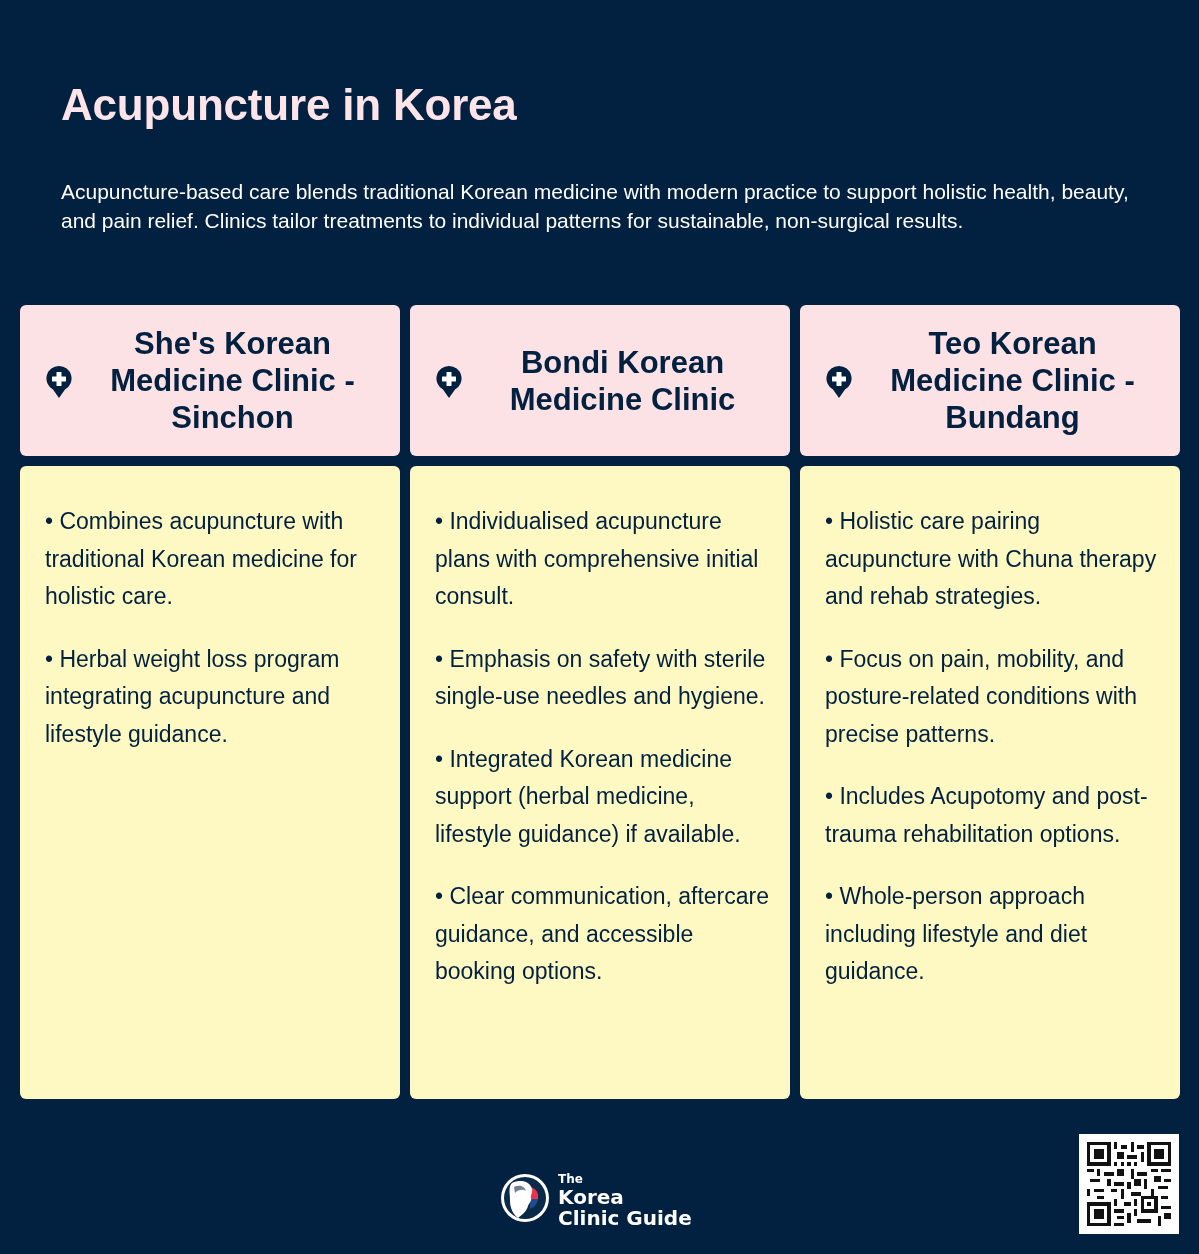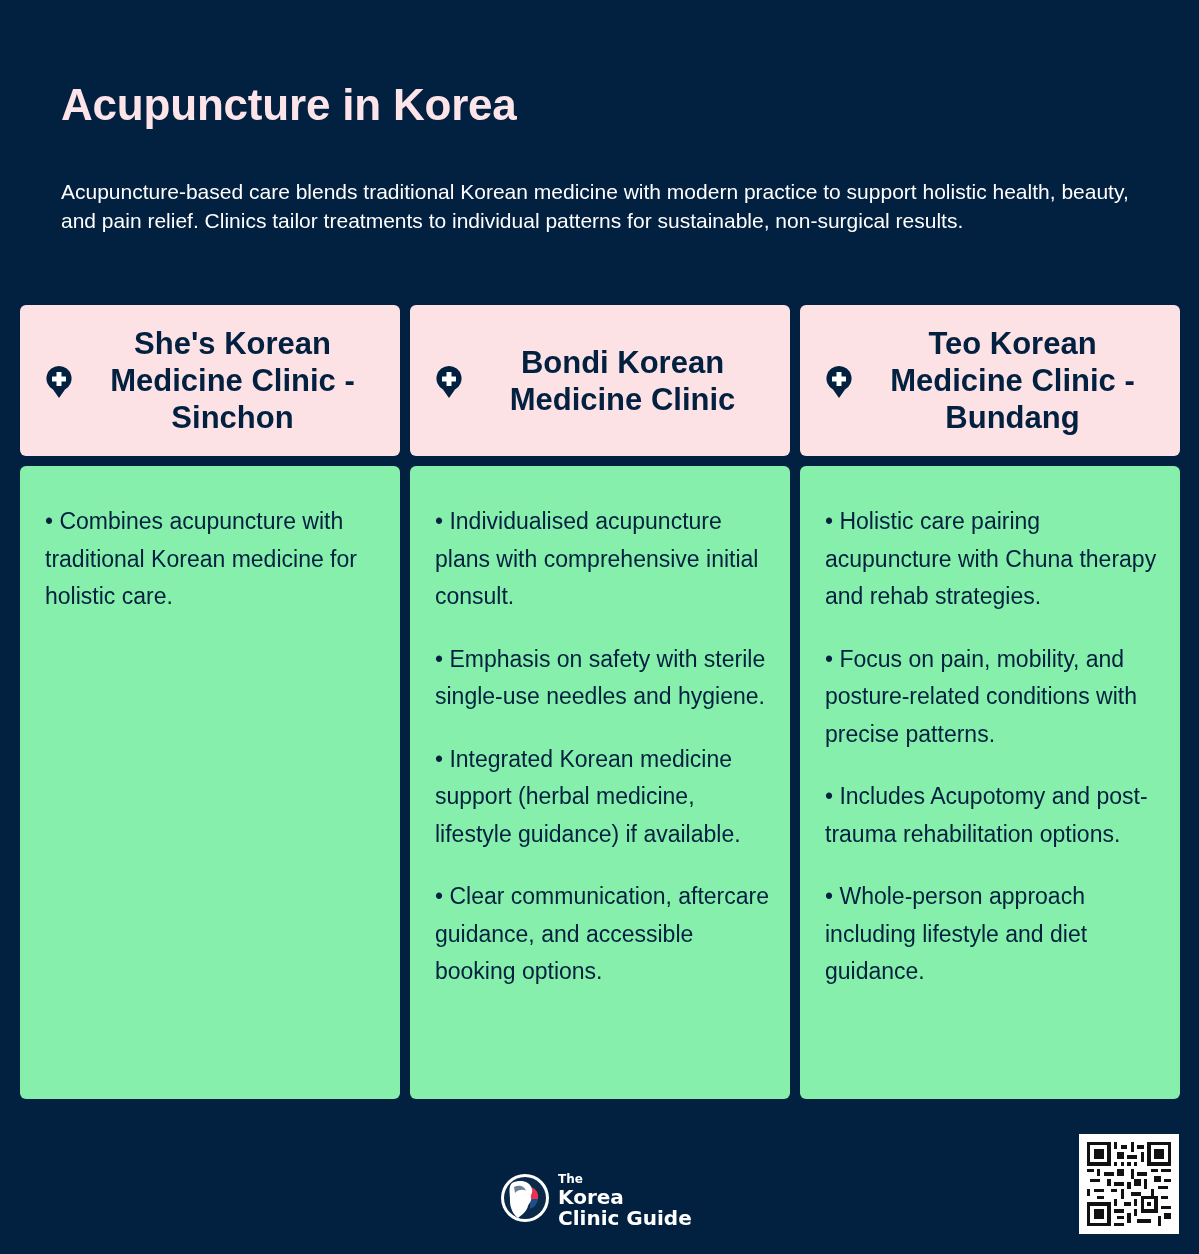--- a/index.html
+++ b/index.html
@@ -57,21 +57,21 @@
       font-weight: bold;
       line-height: 37px;
       text-align: center;
       color: #02203f;
       width: 270px;
       margin-left: 45px;
     }
     .card-body {
       margin-top: 10px;
       height: 633px;
-      background: #86efac;
+      background: #fef9c3;
       border-radius: 6px;
       padding: 37px 20px 20px 25px;
     }
     .bullet {
       font-size: 23px;
       line-height: 37.5px;
       color: #02203f;
       margin-bottom: 25px;
     }
     .footer-logo {
@@ -113,20 +113,21 @@
     <div class="card-head">
       <svg class="pin-icon" viewBox="0 0 28 34">
         <path d="M14 1 A12.5 12.5 0 0 1 20 24.5 L14 33 L8 24.5 A12.5 12.5 0 0 1 14 1 Z" fill="#02203f"></path>
         <rect x="11.5" y="7" width="5" height="14" fill="#fff" rx="0.5"></rect>
         <rect x="7" y="11.5" width="14" height="5" fill="#fff" rx="0.5"></rect>
       </svg>
       <div class="card-title">She's Korean Medicine Clinic - Sinchon</div>
     </div>
     <div class="card-body">
       <p class="bullet">• Combines acupuncture with traditional Korean medicine for holistic care.</p>
+      <p class="bullet">• Herbal weight loss program integrating acupuncture and lifestyle guidance.</p>
     </div>
   </div>
 
   <div class="card">
     <div class="card-head">
       <svg class="pin-icon" viewBox="0 0 28 34">
         <path d="M14 1 A12.5 12.5 0 0 1 20 24.5 L14 33 L8 24.5 A12.5 12.5 0 0 1 14 1 Z" fill="#02203f"></path>
         <rect x="11.5" y="7" width="5" height="14" fill="#fff" rx="0.5"></rect>
         <rect x="7" y="11.5" width="14" height="5" fill="#fff" rx="0.5"></rect>
       </svg>

